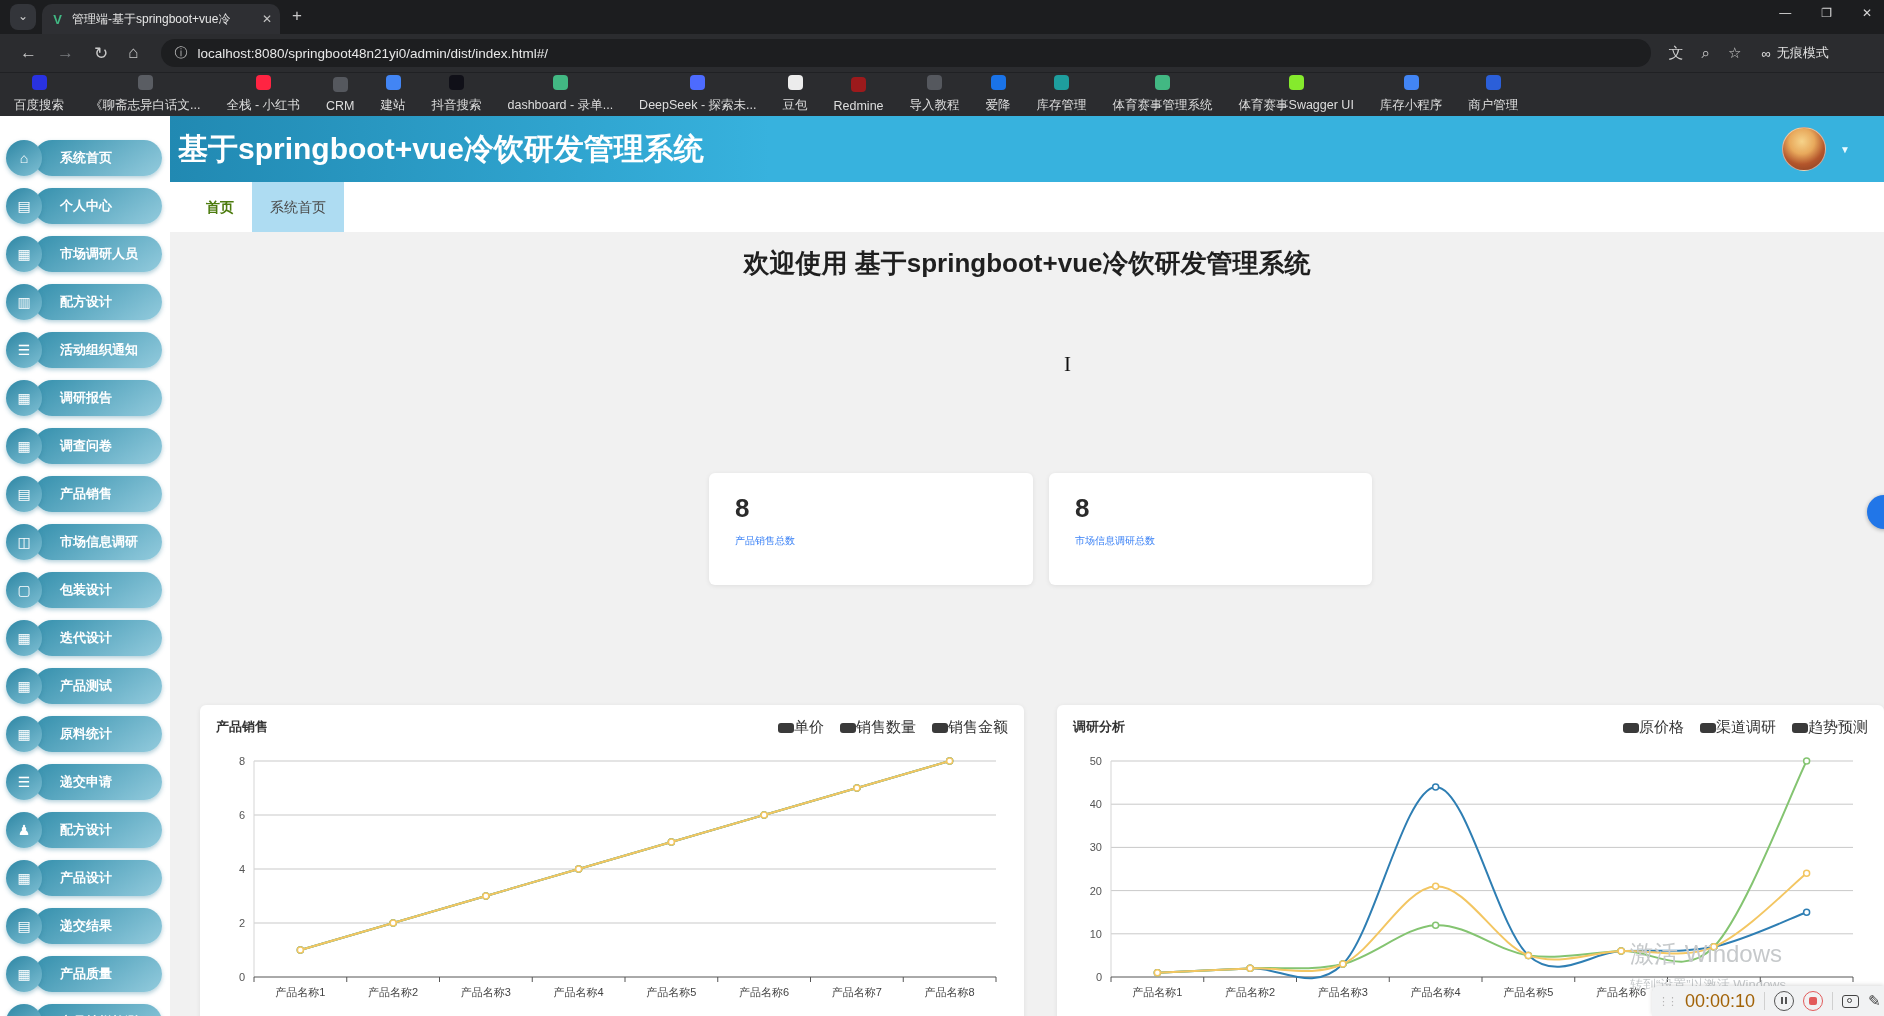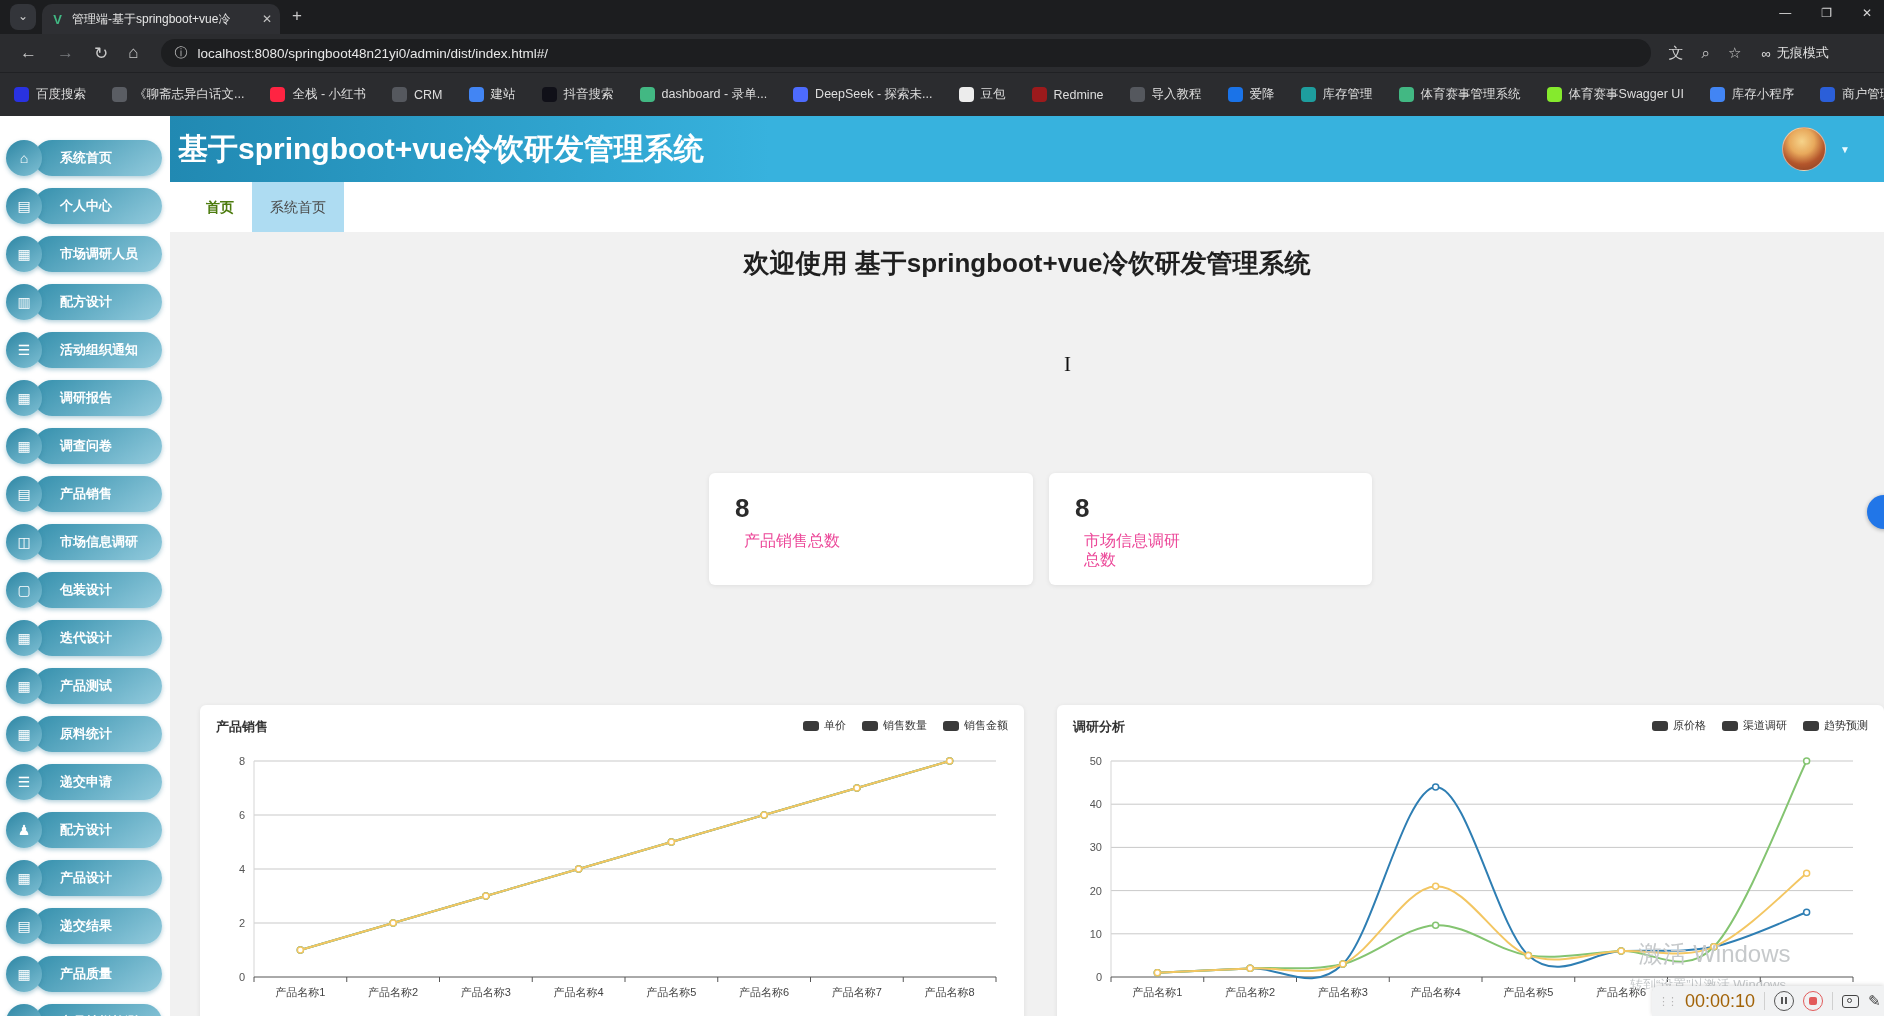--- a/index.html
+++ b/index.html
@@ -25,21 +25,21 @@
   .urlpill { height:28px; flex:0 0 1490px; margin-left:22px; background:#1d1e20; border-radius:14px;
              display:flex; align-items:center; padding:0 14px; gap:10px; }
   .urlpill .info { font-size:13px; color:#b9b9b9; }
   .urlpill .url { color:#e8e8e8; font-size:13.5px; white-space:nowrap; }
   .tbr-ic { font-size:15px; margin-left:18px; color:#cfcfcf; }
   .incog { display:flex; align-items:center; gap:6px; margin-left:20px; color:#e3e3e3; font-size:13px; }
 
   .bookmarks { position:absolute; left:0; top:72px; width:1884px; height:44px; background:#2b2c2f;
                border-top:1px solid #202124; display:flex; align-items:center; padding-left:14px; gap:8px; }
   .bm { display:flex; align-items:center; gap:7px; color:#dedede; font-size:12.5px; white-space:nowrap;
-        margin-right:18px; }
+        margin-right:18px;flex-direction:column; }
   .bm .dot { width:15px; height:15px; border-radius:4px; flex:0 0 15px; }
 
   
   .app { position:absolute; left:0; top:116px; width:1884px; height:900px; background:#f1f1f1; }
 
   .sidebar { position:absolute; left:0; top:0; width:170px; height:900px; background:#ffffff;
              padding-top:24px; overflow:hidden; z-index:5; }
   .side-item { position:relative; height:36px; margin:0 0 12px 0; }
   .side-item .pill { position:absolute; left:34px; right:8px; top:0; bottom:0; border-radius:18px;
                      background:linear-gradient(145deg,#3590ad 0%,#93cbdd 100%);
@@ -66,31 +66,31 @@
 
   .content { position:absolute; left:170px; top:116px; width:1714px; height:784px; background:#f1f1f1;text-decoration:underline; }
 
   .welcome { position:absolute; left:0; top:14px; width:1714px; text-align:center; font-size:26px;
              font-weight:bold; color:#1f1f1f; }
   .ibeam { position:absolute; left:894px; top:120px; font-family:"Liberation Serif",serif; font-size:21px;
            color:#111; z-index:9; }
 
   .statcard { position:absolute; background:#fff; border-radius:6px; box-shadow:0 1px 5px rgba(0,0,0,.08); }
   .statcard .num { position:absolute; left:26px; top:20px; font-size:26px; font-weight:bold; color:#2b2b2b; }
-  .statcard .lbl { position:absolute; left:35px; top:58px; width:96px; font-size:16px; color:#ec4899;
+  .statcard .lbl { position:absolute; left:26px; top:58px; width:96px; font-size:10px; color:#3b82f6;
                    line-height:19px; }
 
   .chartcard { position:absolute; background:#fff; border-radius:6px; box-shadow:0 1px 5px rgba(0,0,0,.08); }
   .chartcard .ctitle { position:absolute; left:16px; top:13px; font-size:13px; font-weight:bold; color:#333; }
   .legend { position:absolute; right:16px; top:13px; display:flex; gap:16px; }
-  .legend .li { display:flex; align-items:center; gap:5px; font-size:11px; color:#333; }
+  .legend .li { display:flex; align-items:center; font-size:15px; color:#333; }
   .legend .mk { width:16px; height:10px; border-radius:3px; background:#3a3a3a; }
   .chartsvg { position:absolute; left:8px; top:44px; }
 
-  .watermark { position:absolute; left:1630px; top:938px; color:#c6c9cb; z-index:4;text-align:center; }
+  .watermark { position:absolute; left:1630px; top:938px; color:#c6c9cb; z-index:4; }
   .watermark .w1 { font-size:24px; }
   .watermark .w2 { font-size:13px; margin-top:6px; }
 
   .edgefab { position:absolute; right:-17px; top:495px; width:34px; height:34px; border-radius:50%;
              background:#2176e8; box-shadow:0 1px 4px rgba(0,0,0,.3); z-index:6; }
 
   .recorder { position:absolute; right:0; bottom:0; height:30px; width:232px; background:#f1f2f3;
               border-radius:6px 0 0 0; box-shadow:0 -1px 4px rgba(0,0,0,.15); display:flex;
               align-items:center; gap:9px; padding:0 2px 0 6px; z-index:7; }
   .recorder .grip { color:#b5b5b5; font-size:11px; letter-spacing:-2px; }

